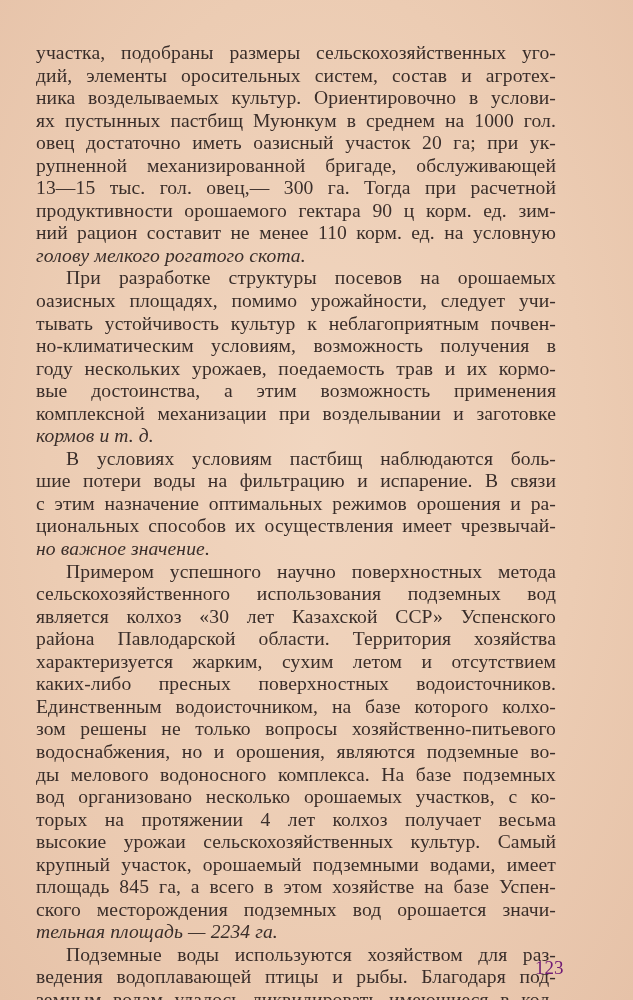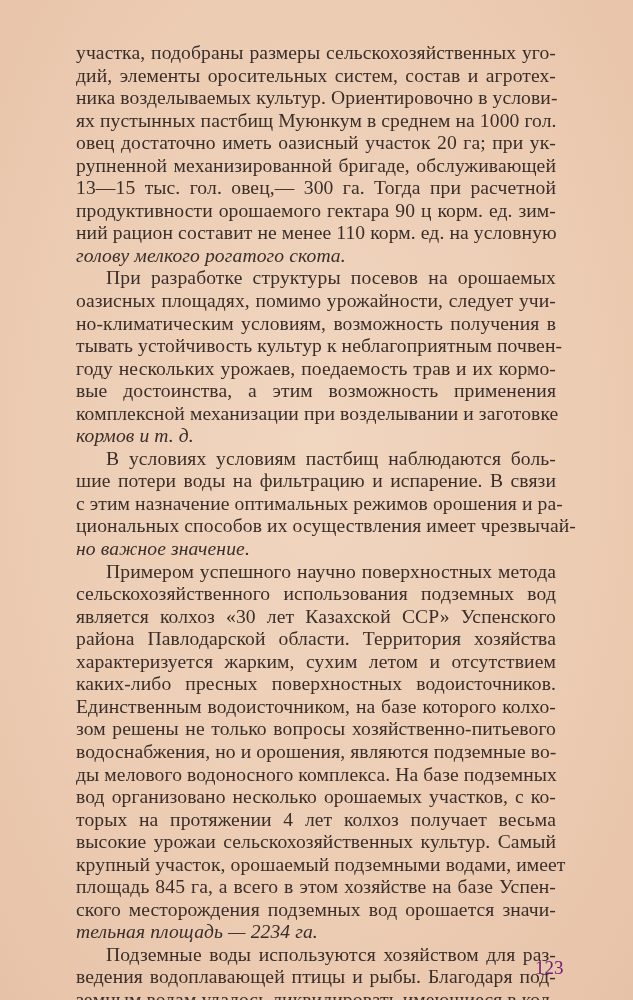--- a/index.html
+++ b/index.html
@@ -22,21 +22,20 @@
     font-size: 19.6px;
     line-height: 22.55px;
     letter-spacing: 0.1px;
   }
   .line {
     display: block;
     text-align: justify;
     text-align-last: justify;
     white-space: nowrap;
     height: 22.55px;
-    margin-left: 40px;
   }
   .line.last { text-align-last: left; font-style: italic; }
   .line.indent { padding-left: 30px; }
   .page-number {
     position: absolute;
     left: 535px;
     top: 957px;
     font-size: 19px;
     color: #701a75;
   }
@@ -55,22 +54,22 @@
     <span class="line">рупненной механизированной бригаде, обслуживающей</span>
     <span class="line">13—15 тыс. гол. овец,— 300 га. Тогда при расчетной</span>
     <span class="line">продуктивности орошаемого гектара 90 ц корм. ед. зим-</span>
     <span class="line">ний рацион составит не менее 110 корм. ед. на условную</span>
     <span class="line last">голову мелкого рогатого скота.</span>
   </p>
 
   <p class="para">
     <span class="line indent">При разработке структуры посевов на орошаемых</span>
     <span class="line">оазисных площадях, помимо урожайности, следует учи-</span>
+    <span class="line">тывать устойчивость культур к неблагоприятным почвен-</span>
     <span class="line">но-климатическим условиям, возможность получения в</span>
-    <span class="line">тывать устойчивость культур к неблагоприятным почвен-</span>
     <span class="line">году нескольких урожаев, поедаемость трав и их кормо-</span>
     <span class="line">вые достоинства, а этим возможность применения</span>
     <span class="line">комплексной механизации при возделывании и заготовке</span>
     <span class="line last">кормов и т. д.</span>
   </p>
 
   <p class="para">
     <span class="line indent">В условиях условиям пастбищ наблюдаются боль-</span>
     <span class="line">шие потери воды на фильтрацию и испарение. В связи</span>
     <span class="line">с этим назначение оптимальных режимов орошения и ра-</span>

